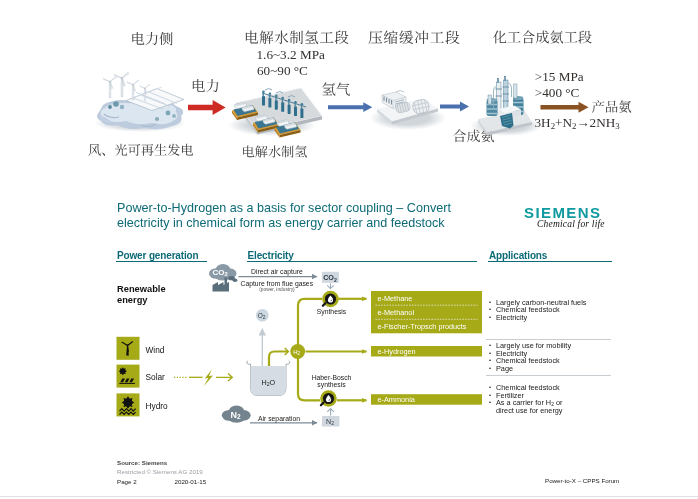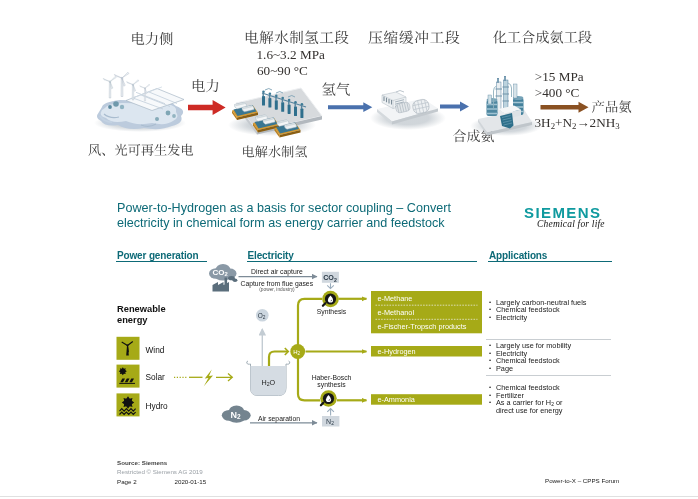--- a/index.html
+++ b/index.html
@@ -261,21 +261,21 @@
 <div class="abs" style="left:524px;top:204px;color:#0f9a9f;font-weight:bold;font-size:15px;letter-spacing:1.4px">SIEMENS</div>
 <div class="abs" style="left:537px;top:219px;font-family:'Liberation Serif',serif;font-style:italic;font-size:9.5px;color:#111;letter-spacing:0.2px">Chemical for life</div>
 
 <div class="hdr" style="left:117px;top:250px">Power generation</div>
 <div class="hdr" style="left:247.5px;top:250px">Electricity</div>
 <div class="hdr" style="left:489px;top:249.5px">Applications</div>
 <div class="hline" style="left:116px;top:261px;width:91px"></div>
 <div class="hline" style="left:247px;top:261px;width:230px"></div>
 <div class="hline" style="left:488px;top:261px;width:124px"></div>
 
-<div class="abs" style="left:117px;top:304px;font-size:9.3px;font-weight:bold;color:#111;line-height:10.5px">Renewable<br>energy</div>
+<div class="abs" style="left:117px;top:284px;font-size:9.3px;font-weight:bold;color:#111;line-height:10.5px">Renewable<br>energy</div>
 <div class="abs" style="left:145.5px;top:344.5px;font-size:8.3px;color:#111">Wind</div>
 <div class="abs" style="left:145.5px;top:372.3px;font-size:8.3px;color:#111">Solar</div>
 <div class="abs" style="left:145.5px;top:401px;font-size:8.3px;color:#111">Hydro</div>
 
 <svg width="375" height="187" style="position:absolute;left:110px;top:245px">
 <defs>
         <marker id="ah_ol" markerUnits="userSpaceOnUse" markerWidth="6" markerHeight="6" refX="5" refY="2.6" orient="auto">
           <path d="M0,0 L5.5,2.6 L0,5.2 Z" fill="#a6aa17"></path>
         </marker>
         <marker id="ah_gr" markerUnits="userSpaceOnUse" markerWidth="6.5" markerHeight="6" refX="5" refY="2.75" orient="auto">

